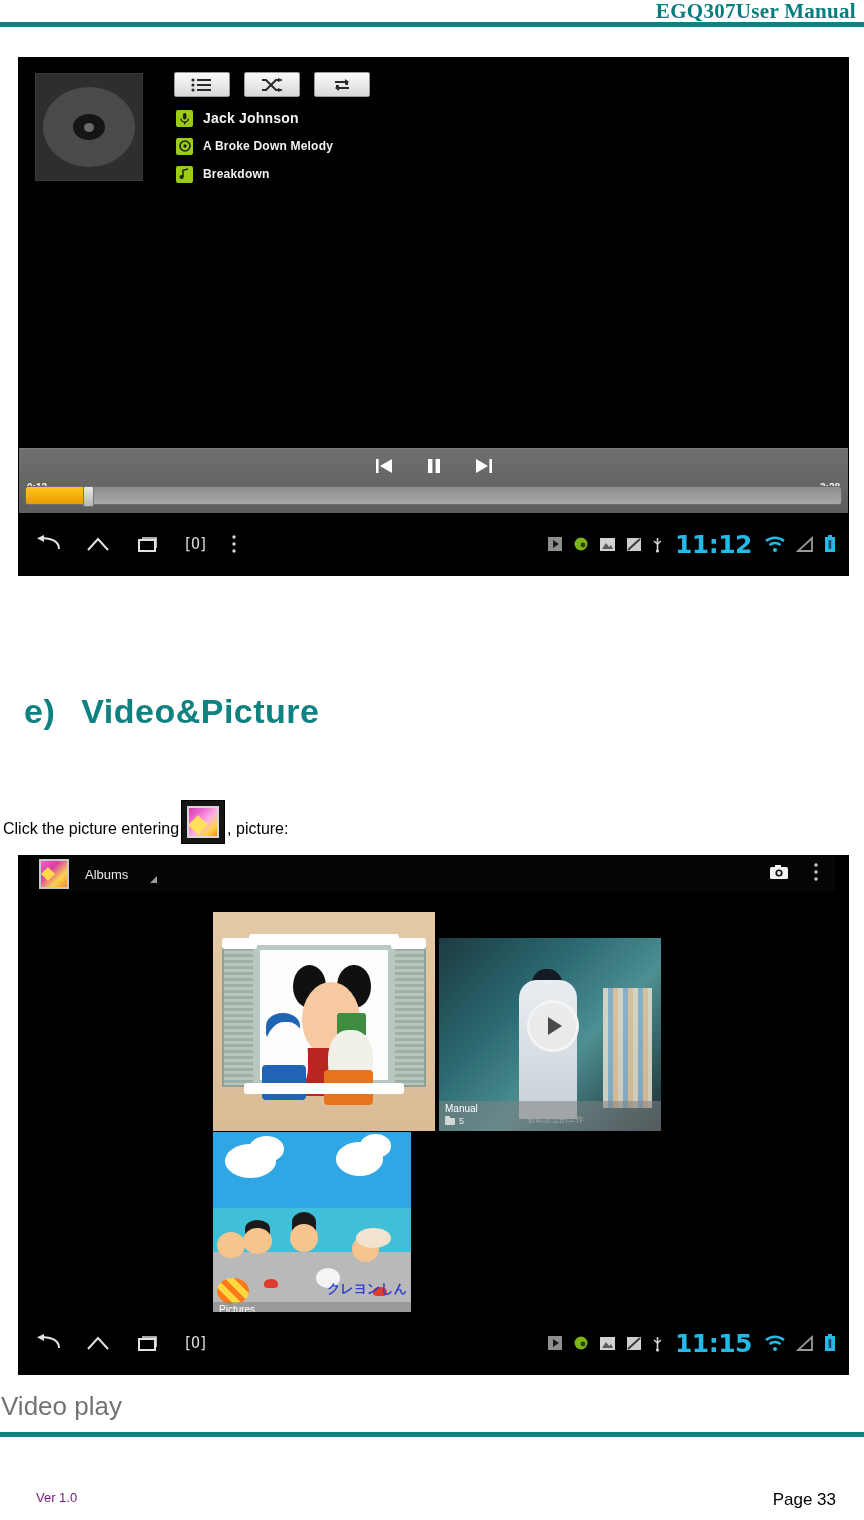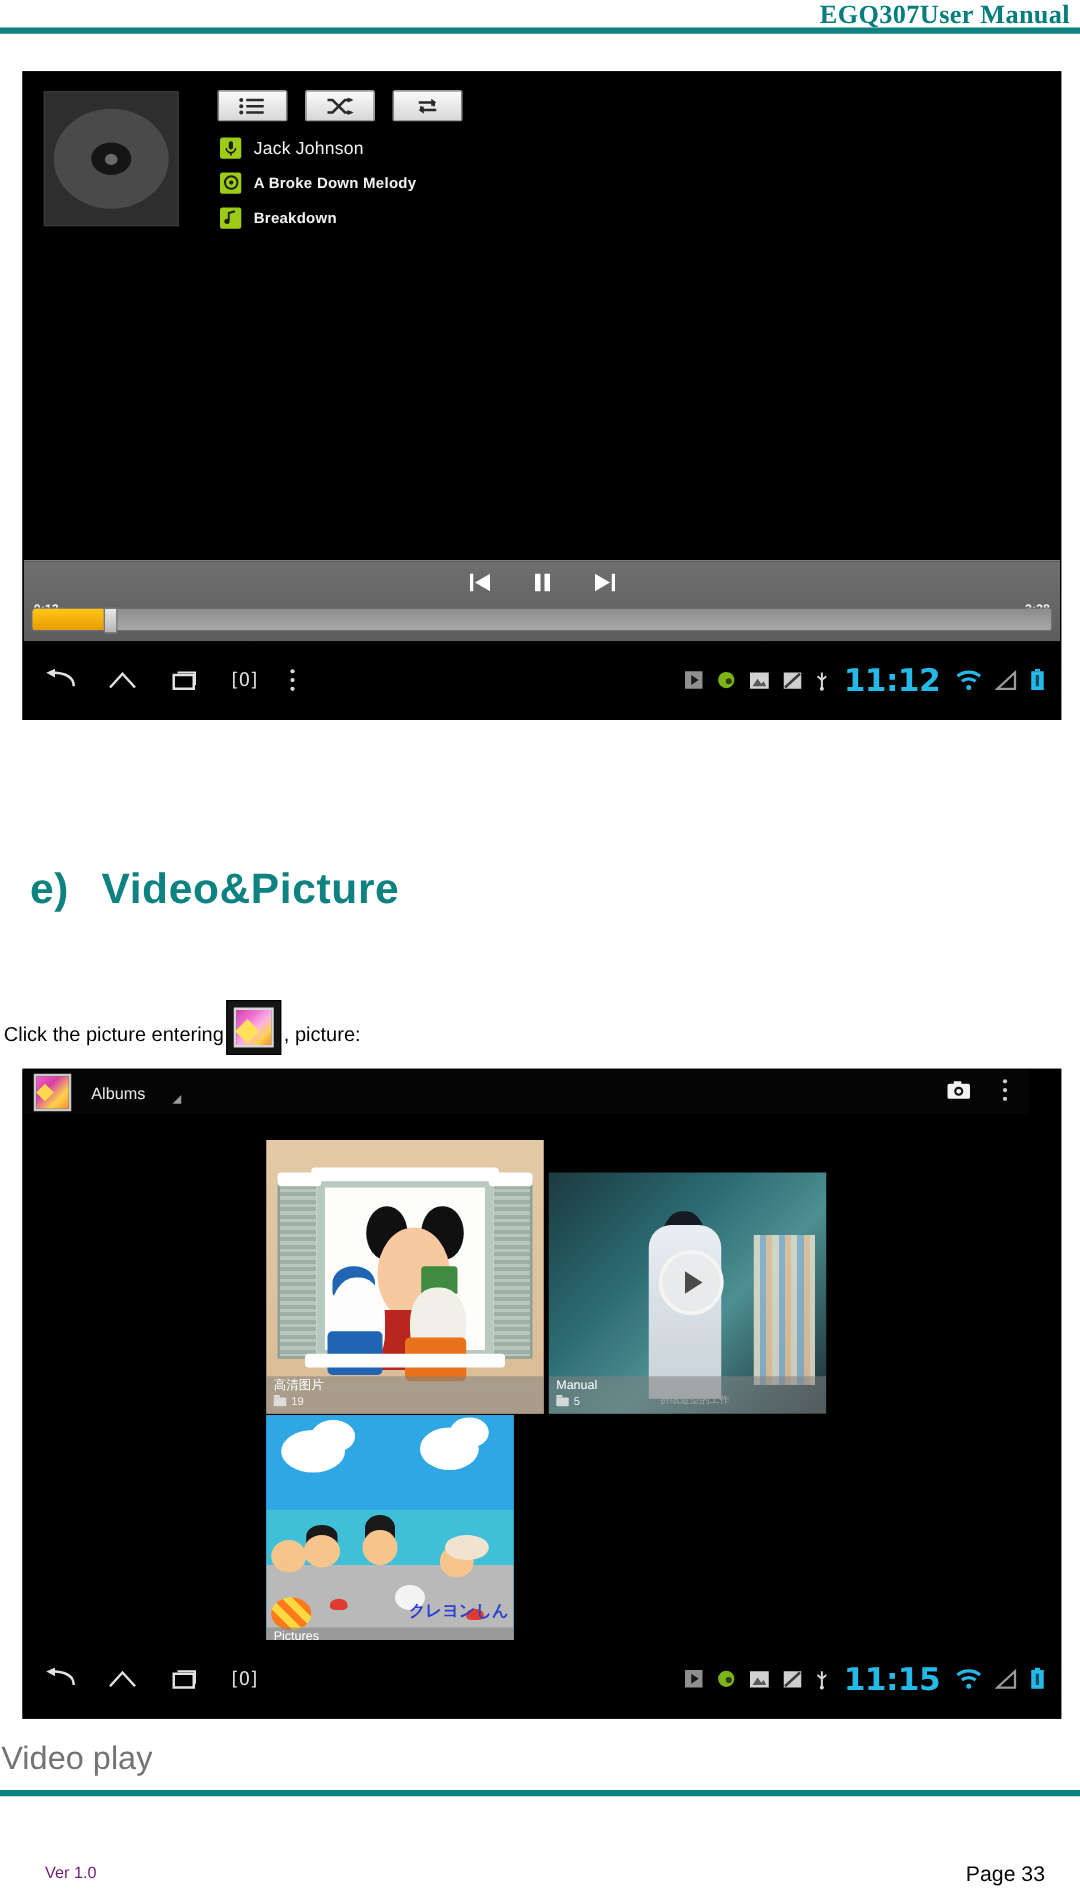--- a/index.html
+++ b/index.html
@@ -140,21 +140,21 @@
     justify-content: center;
   }
   .meta-icon svg { display: block; }
   .meta-text {
     color: #f2f2f2;
     font-size: 12px;
     font-weight: bold;
     letter-spacing: 0.2px;
     white-space: nowrap;
   }
-  .meta-row.primary .meta-text { font-size: 14px; font-weight: normal; }
+  .meta-row.primary .meta-text { font-size: 14px; font-weight: bold; }
 
   
   .transport {
     position: absolute;
     left: 0;
     bottom: 62px;
     width: 829px;
     height: 64px;
     background: linear-gradient(#6f6f6f, #5d5d5d);
     border-top: 1px solid #7d7d7d;
@@ -242,21 +242,21 @@
   .screenshot-btn {
     color: #dcdcdc;
     font-size: 15px;
     font-family: "DejaVu Sans Mono", monospace;
     letter-spacing: -1px;
   }
 
   
   .gallery-bar {
     position: absolute;
-    left: 0; top: 0;
+    left: 12px; top: 0;
     width: 804px;
     height: 36px;
     display: flex;
     align-items: center;
     background: #050505;
     justify-content: center;
   }
   .gal-app-icon {
     width: 26px; height: 26px;
     margin-left: 8px;
@@ -853,27 +853,20 @@
       <div class="mickey-ear" style="left:56%; top:24%;"></div>
       <div class="mickey-head"></div>
       <div class="mickey-body"></div>
       <div class="donald-cap"></div>
       <div class="donald"></div>
       <div class="donald-body"></div>
       <div class="goofy-hat"></div>
       <div class="goofy"></div>
       <div class="goofy-body"></div>
       <div class="snow-cap" style="left:14%; top:78%; width:72%; height:5%;"></div>
-      <div class="album-label">
-        <div class="name">高清图片</div>
-        <div class="count">
-          <span class="folder-glyph"></span>
-          <span>19</span>
-        </div>
-      </div>
     </div>
 
     <div class="album-tile tile-movie" style="left:420px; top:46px; width:222px; height:193px;">
       <div class="movie-shelf"></div>
       <div class="movie-hair"></div>
       <div class="movie-girl"></div>
       <div class="play-badge">
         <svg width="18" height="20" viewBox="0 0 18 20">
           <path d="M2 1 L16 10 L2 19 z" fill="#4a4a4a"></path>
         </svg>

